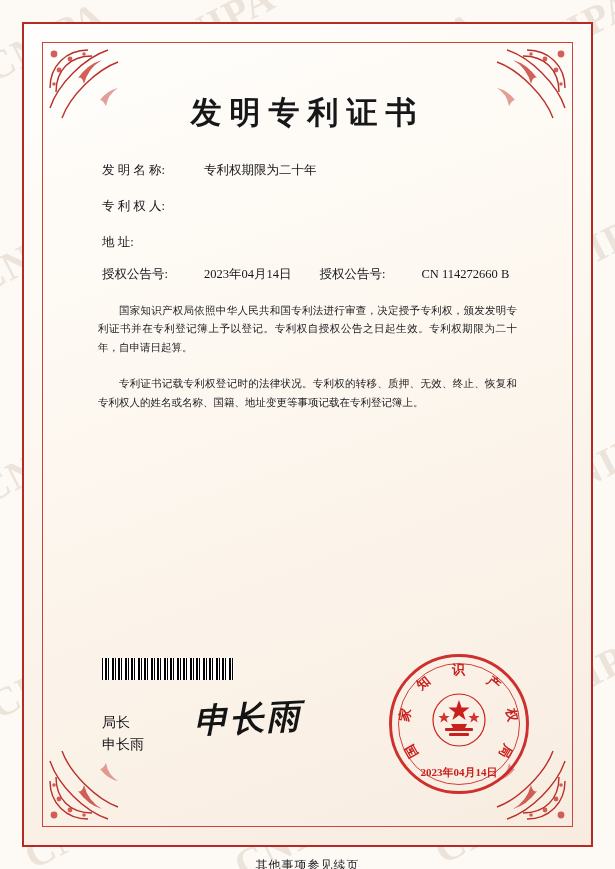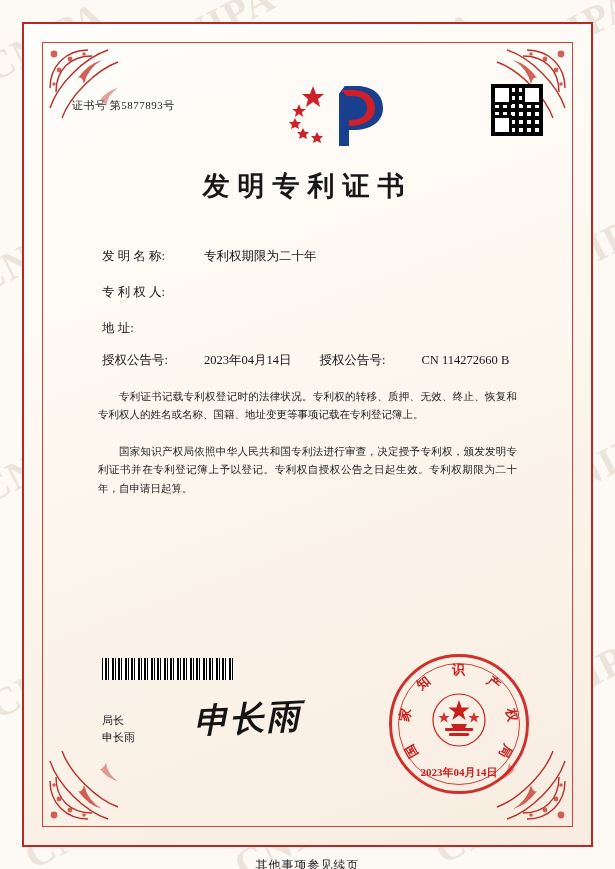--- a/index.html
+++ b/index.html
@@ -100,28 +100,28 @@
   .qr:after{right:1px;top:1px;}
   .qr i{
     position:absolute;left:1px;bottom:1px;
     width:14px;height:14px;border:3px solid #000;background:#fff;
   }
 
   .title{
     text-align:center;
     font-family:"Liberation Serif", serif;
     font-weight:bold;
-    font-size:27px;
+    font-size:31px;
     letter-spacing:8px;
     color:#17171a;
     margin:16px 0 4px 0;
   }
 
   .fields{
-    margin:44px 0 0 30px;
+    margin:28px 0 0 30px;
     font-family:"Liberation Serif", serif;
     font-size:12.5px;
     color:#15151a;
   }
   .frow{
     display:flex;
     margin-bottom:19px;
     align-items:baseline;
   }
   .flabel{
@@ -157,21 +157,21 @@
       #000 0 1px, #fff 1px 3px, #000 3px 5px, #fff 5px 6px,
       #000 6px 7px, #fff 7px 10px, #000 10px 12px, #fff 12px 13px);
   }
 
   
   .sigblock{
     position:absolute;
     left:78px;top:688px;
     z-index:5;
     font-family:"Liberation Serif", serif;
-    font-size:11px;
+    font-size:14px;
     line-height:1.55;
     color:#15151a;
   }
   .sig-script{
     position:absolute;
     left:170px;top:672px;
     z-index:5;
     font-family:"Liberation Serif", serif;
     font-style:italic;
     font-weight:bold;
@@ -345,42 +345,20 @@
         <circle cx="36" cy="6" r="1.8"></circle>
         <circle cx="6" cy="36" r="1.8"></circle>
         <path d="M30 30 q10 -14 24 -18 q-14 8 -18 24 q-2 -8 -6 -6z"></path>
         <path d="M52 52 q8 -10 18 -12 q-10 6 -12 18 q-3 -6 -6 -6z" opacity=".6"></path>
       </g>
     </svg>
   </div>
 
   <div class="content">
 
-    <div class="topbar">
-      <div class="cert-no">证书号 第5877893号</div>
-
-      <div class="logo-wrap">
-        <svg viewBox="0 0 110 72" width="110" height="72">
-          <path d="M62 6 L72 6 C92 6 100 16 100 28 C100 42 88 50 70 50 L66 50 L66 66 L56 66 L56 14 Z" fill="#1b3f8f"></path>
-          <path d="M62 6 L72 6 C86 6 95 13 97 24 L66 44 L66 50 L56 58 L56 14 Z" fill="#1b3f8f"></path>
-          <path d="M58 10 L70 10 C84 10 92 18 92 28 C92 40 80 46 66 46 L66 40 C78 40 84 36 84 28 C84 20 78 16 70 16 L64 16 Z" fill="#cf2027"></path>
-          <g fill="#cf2027">
-            <polygon points="30,6 33,14 41,14 35,19 37,27 30,22 23,27 25,19 19,14 27,14"></polygon>
-            <polygon points="16,24 18,29 23,29 19,32 20,37 16,34 12,37 13,32 9,29 14,29"></polygon>
-            <polygon points="12,38 14,42 18,42 15,45 16,49 12,47 8,49 9,45 6,42 10,42"></polygon>
-            <polygon points="20,48 22,52 26,52 23,55 24,59 20,57 16,59 17,55 14,52 18,52"></polygon>
-            <polygon points="34,52 36,56 40,56 37,59 38,63 34,61 30,63 31,59 28,56 32,56"></polygon>
-          </g>
-        </svg>
-      </div>
-
-      <div class="qr">
-          <i></i>
-        </div>
-    </div>
 
     <div class="title">发明专利证书</div>
 
     <div class="fields" id="field-list">
         <div class="frow">
           <div class="flabel">发 明 名 称:</div>
           <div class="fsep"></div>
           <div class="fval">专利权期限为二十年</div>
         </div>
         <div class="frow">
@@ -397,22 +375,22 @@
       <div class="frow two">
         <div class="flabel">授权公告号:</div>
         <div class="fsep"></div>
         <div class="fval">2023年04月14日</div>
         <div class="flabel2">授权公告号:</div>
         <div class="fsep"></div>
         <div class="fval">CN 114272660 B</div>
       </div>
     </div>
 
+    <div class="para">国家知识产权局依照中华人民共和国专利法进行审查，决定授予专利权，颁发发明专利证书并在专利登记簿上予以登记。专利权自授权公告之日起生效。专利权期限为二十年，自申请日起算。</div>
     <div class="para">专利证书记载专利权登记时的法律状况。专利权的转移、质押、无效、终止、恢复和专利权人的姓名或名称、国籍、地址变更等事项记载在专利登记簿上。</div>
-    <div class="para">国家知识产权局依照中华人民共和国专利法进行审查，决定授予专利权，颁发发明专利证书并在专利登记簿上予以登记。专利权自授权公告之日起生效。专利权期限为二十年，自申请日起算。</div>
   </div>
 
   <div class="barcode"></div>
 
   <div class="sigblock">
     <div>局长</div>
     <div>申长雨</div>
   </div>
   <div class="sig-script">申长雨</div>
 

